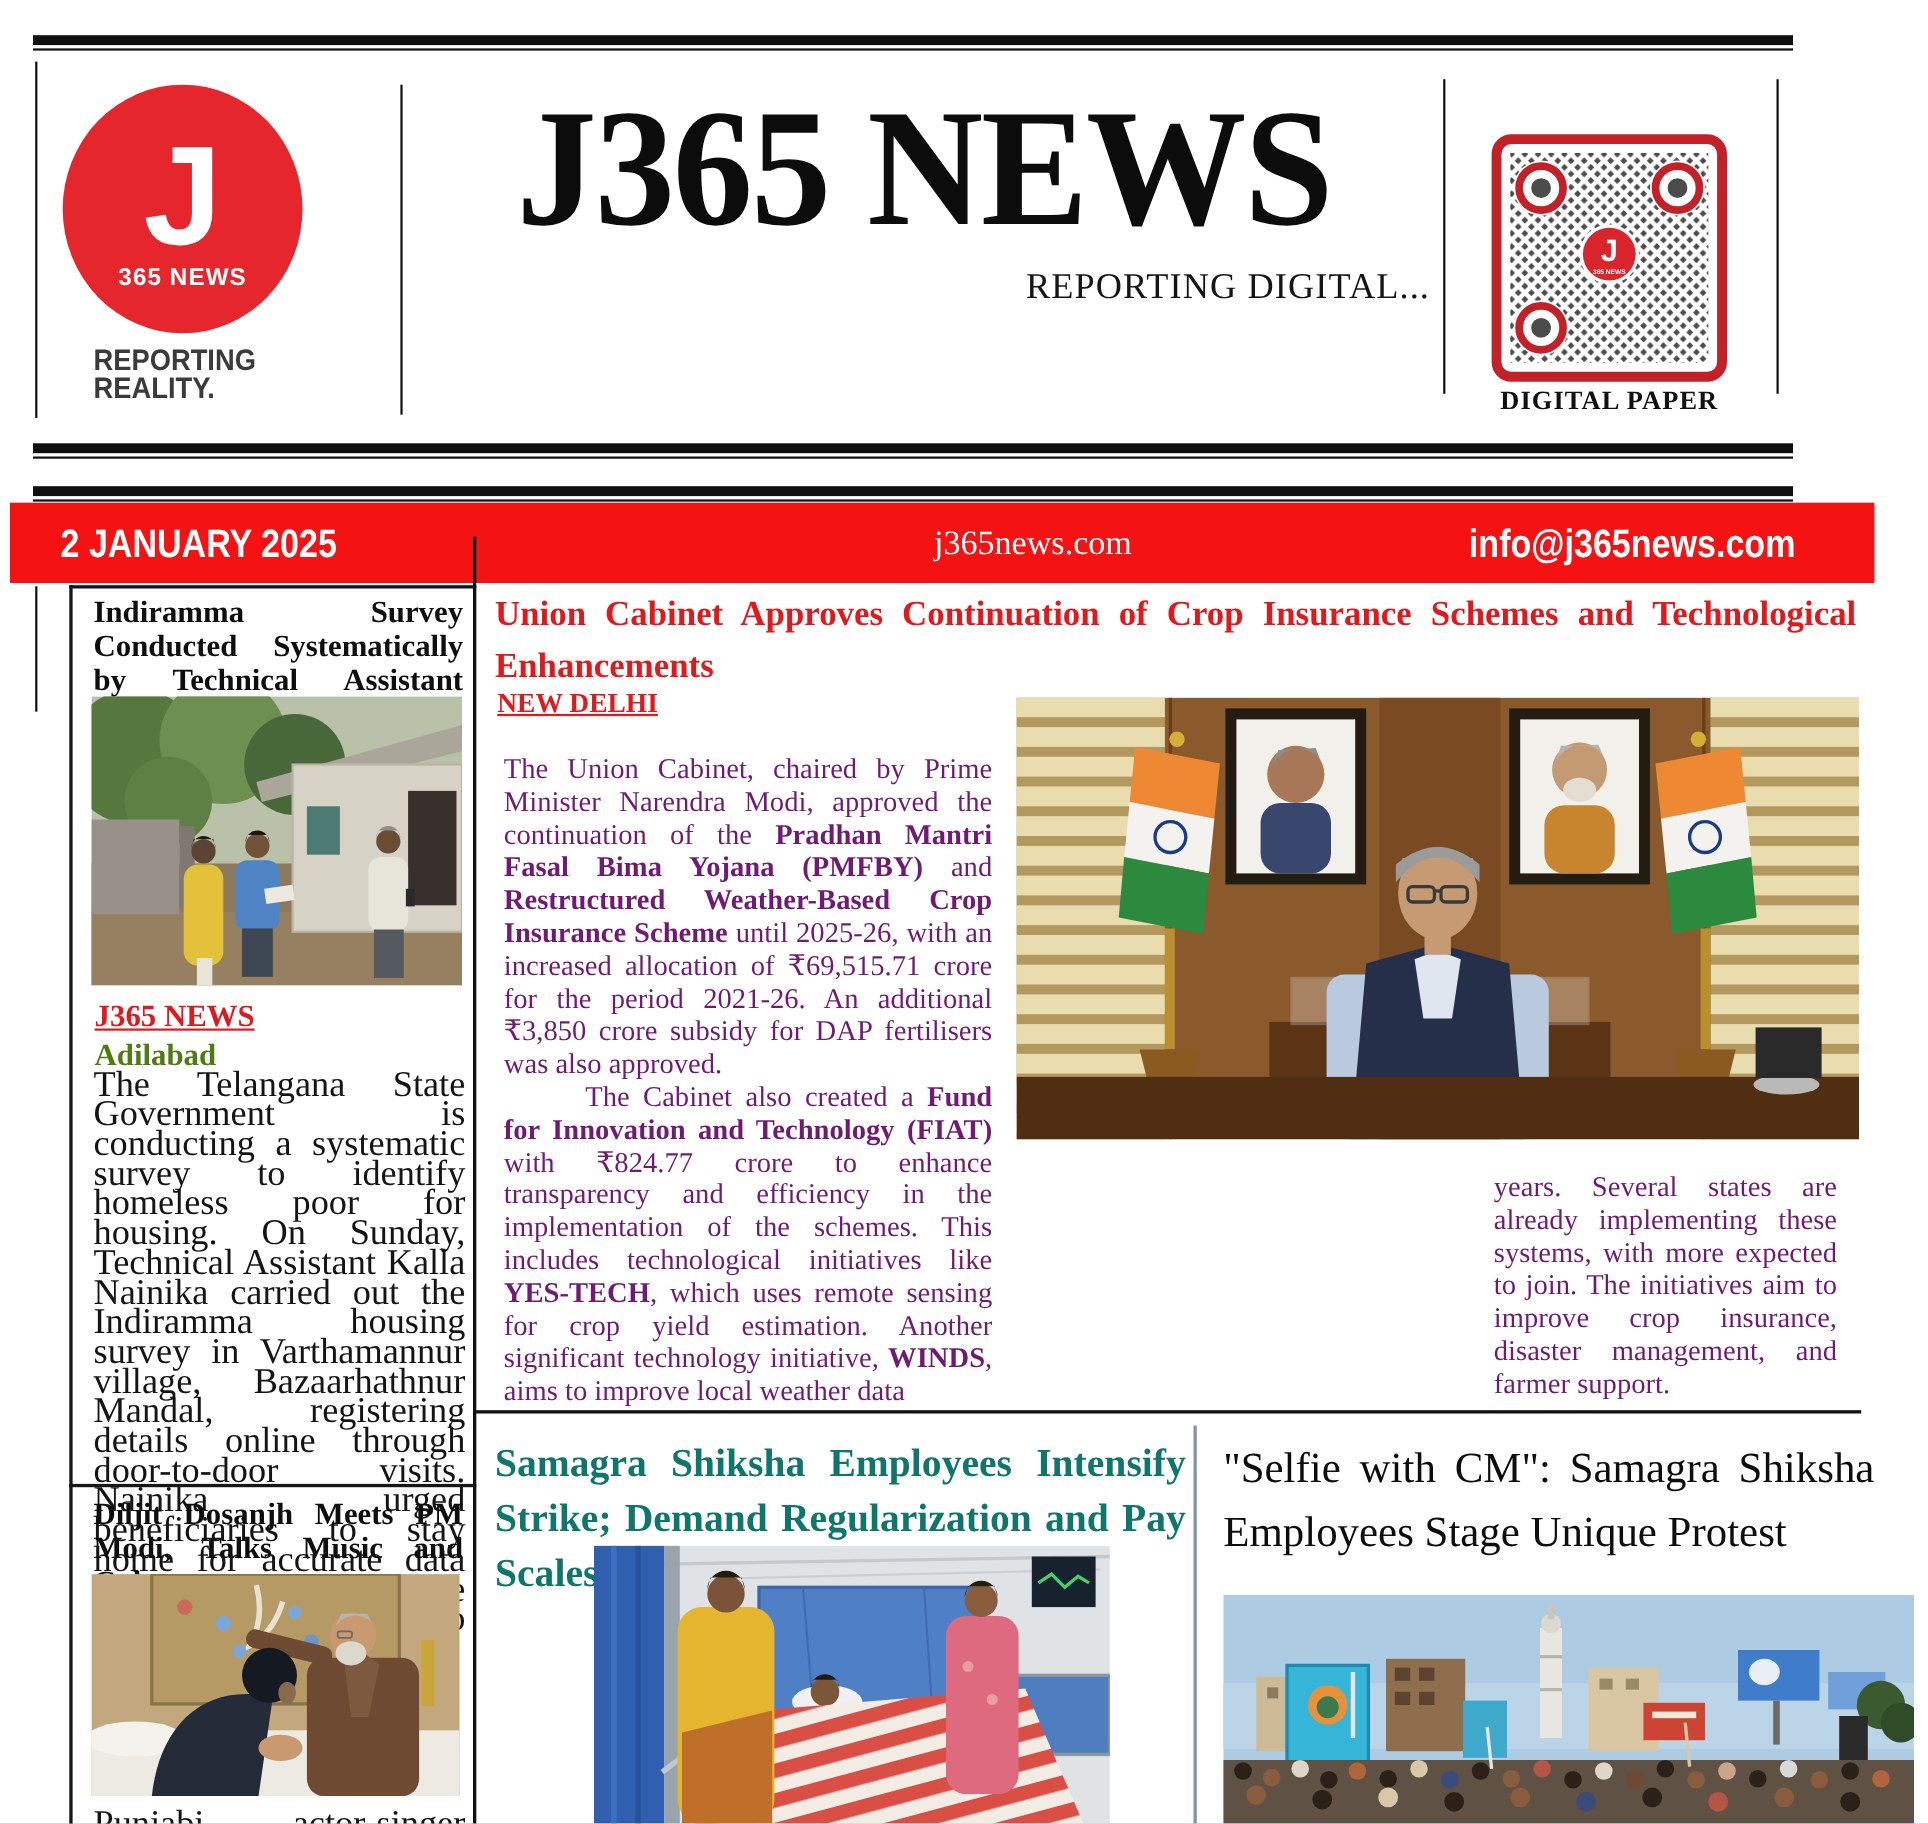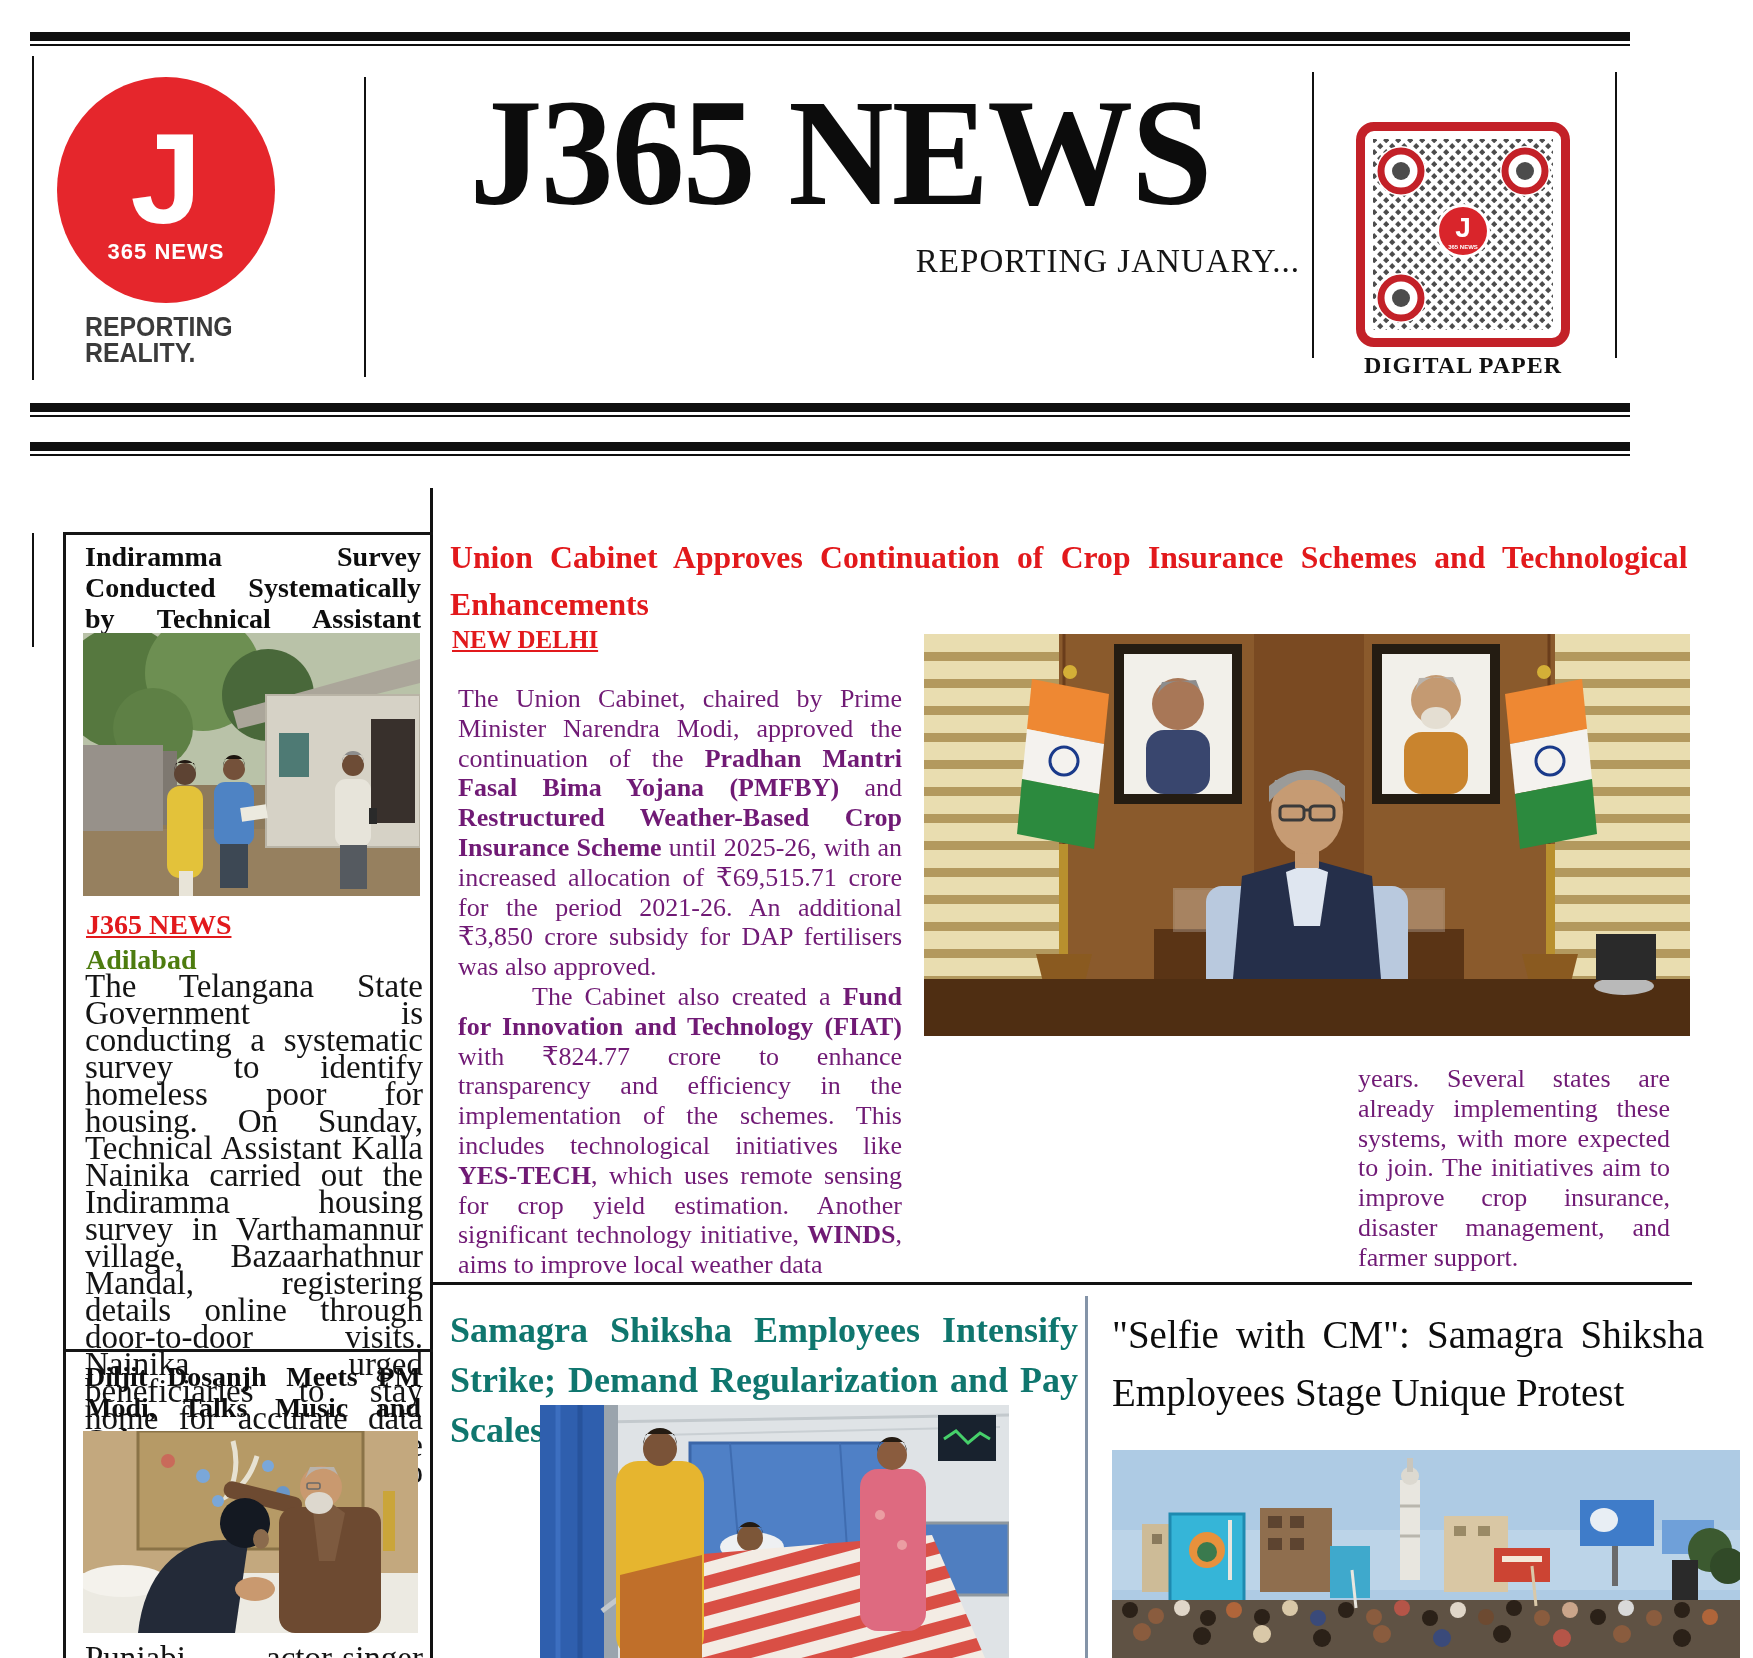--- a/index.html
+++ b/index.html
@@ -76,21 +76,21 @@
   <div class="logo-circle">
     <div class="logo-j">J</div>
     <div class="logo-name">365 NEWS</div>
   </div>
   <div class="logo-tagline">
     <div>REPORTING</div>
     <div>REALITY.</div>
   </div>
   <div class="vline" style="left:364px;top:77px;height:300px;"></div>
   <div class="paper-title">J365 NEWS</div>
-  <div class="paper-subtitle">REPORTING JANUARY...</div>
+  <div class="paper-subtitle">REPORTING DIGITAL...</div>
   <div class="vline" style="left:1312px;top:72px;height:286px;"></div>
 
   <div class="qr-box">
     <svg viewBox="0 0 196 207" preserveAspectRatio="none">
       <defs>
         <pattern id="qrp" width="12" height="12" patternUnits="userSpaceOnUse">
           <rect width="12" height="12" fill="#ffffff"></rect>
           <rect x="1" y="1" width="4.4" height="4.4" fill="#4c4c4c" transform="rotate(45 3.2 3.2)"></rect>
           <rect x="7" y="7" width="4.4" height="4.4" fill="#4c4c4c" transform="rotate(45 9.2 9.2)"></rect>
         </pattern>
@@ -112,20 +112,25 @@
       <text x="98" y="106" text-anchor="middle" font-family="Liberation Sans, sans-serif" font-size="28" font-weight="bold" fill="#ffffff">J</text>
       <text x="98" y="118" text-anchor="middle" font-family="Liberation Sans, sans-serif" font-size="6" font-weight="bold" fill="#ffffff">365 NEWS</text>
     </svg>
   </div>
   <div class="qr-label">DIGITAL PAPER</div>
   <div class="vline" style="left:1615px;top:72px;height:286px;"></div>
 
   <div class="drule" style="left:30px;top:403px;width:1600px;"></div>
   <div class="drule" style="left:30px;top:442px;width:1600px;"></div>
 
+  <div class="banner">
+    <div class="date">2 JANUARY 2025</div>
+    <div class="site"><a>j365news.com</a></div>
+    <div class="mail"><a>info@j365news.com</a></div>
+  </div>
 
   <div class="vline" style="left:430px;top:488px;width:3px;height:1170px;"></div>
 
   <div class="left-box">
     <div class="lb-head" style="top:6px;">Indiramma Survey Conducted Systematically by Technical Assistant Kalla Nainika</div>
 
     <div class="photo" style="left:17px;top:98px;width:337px;height:263px;">
       <svg viewBox="0 0 337 263" preserveAspectRatio="none">
         <rect width="337" height="263" fill="#b9c2a8"></rect>
         <circle cx="40" cy="55" r="62" fill="#56783f"></circle>

